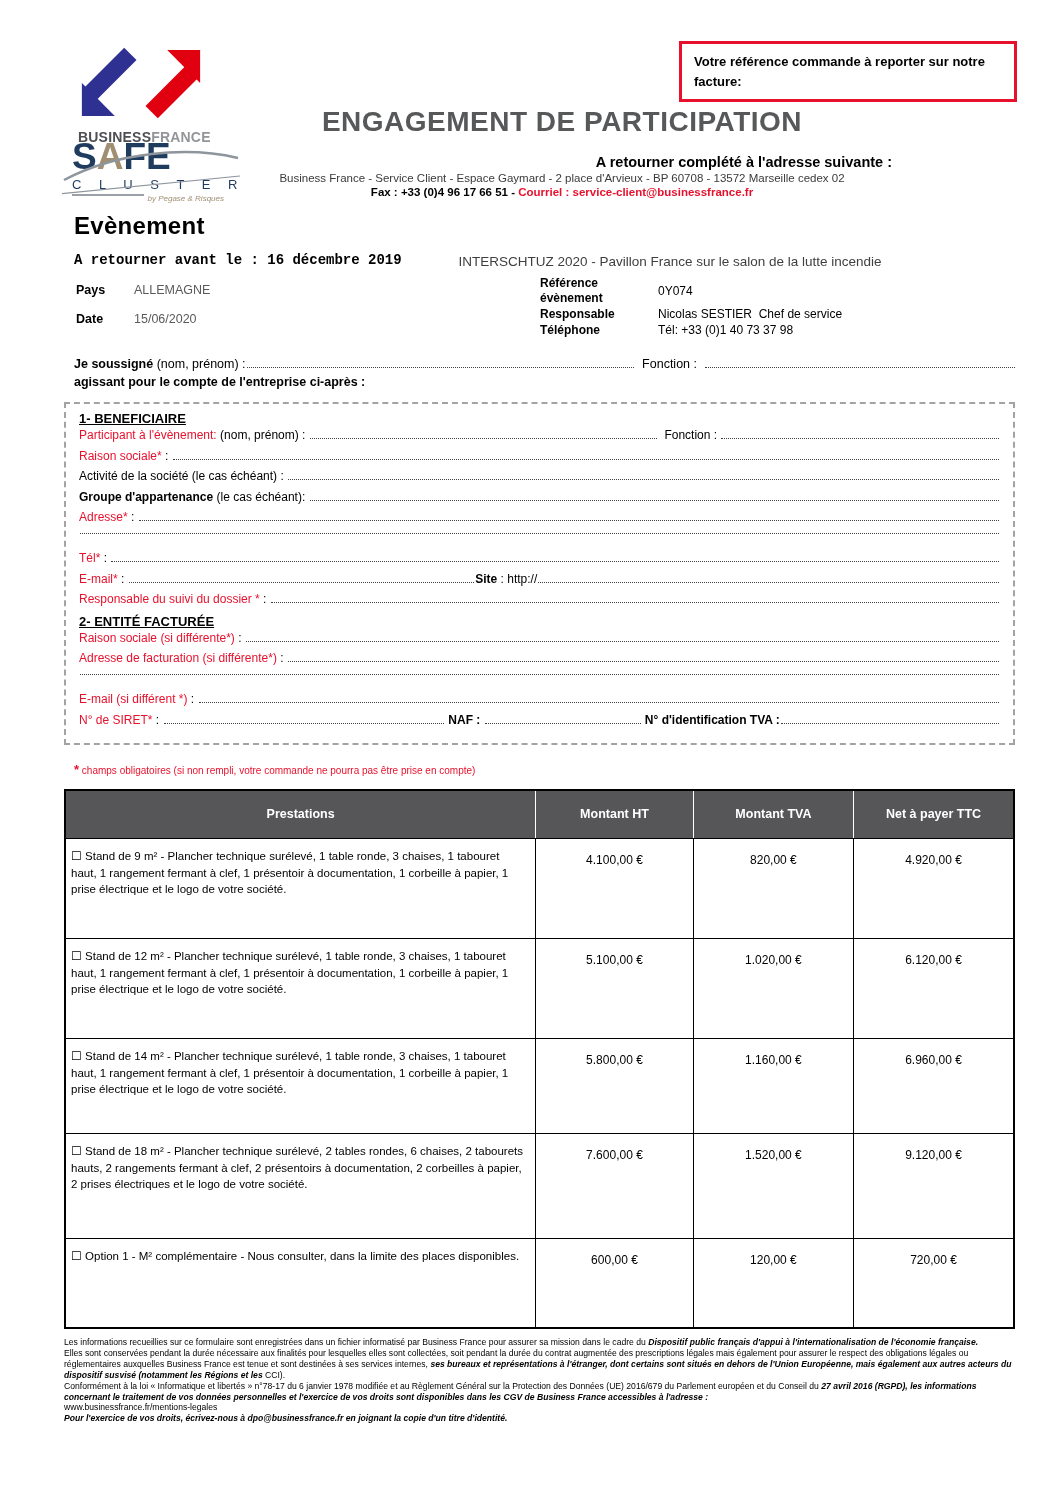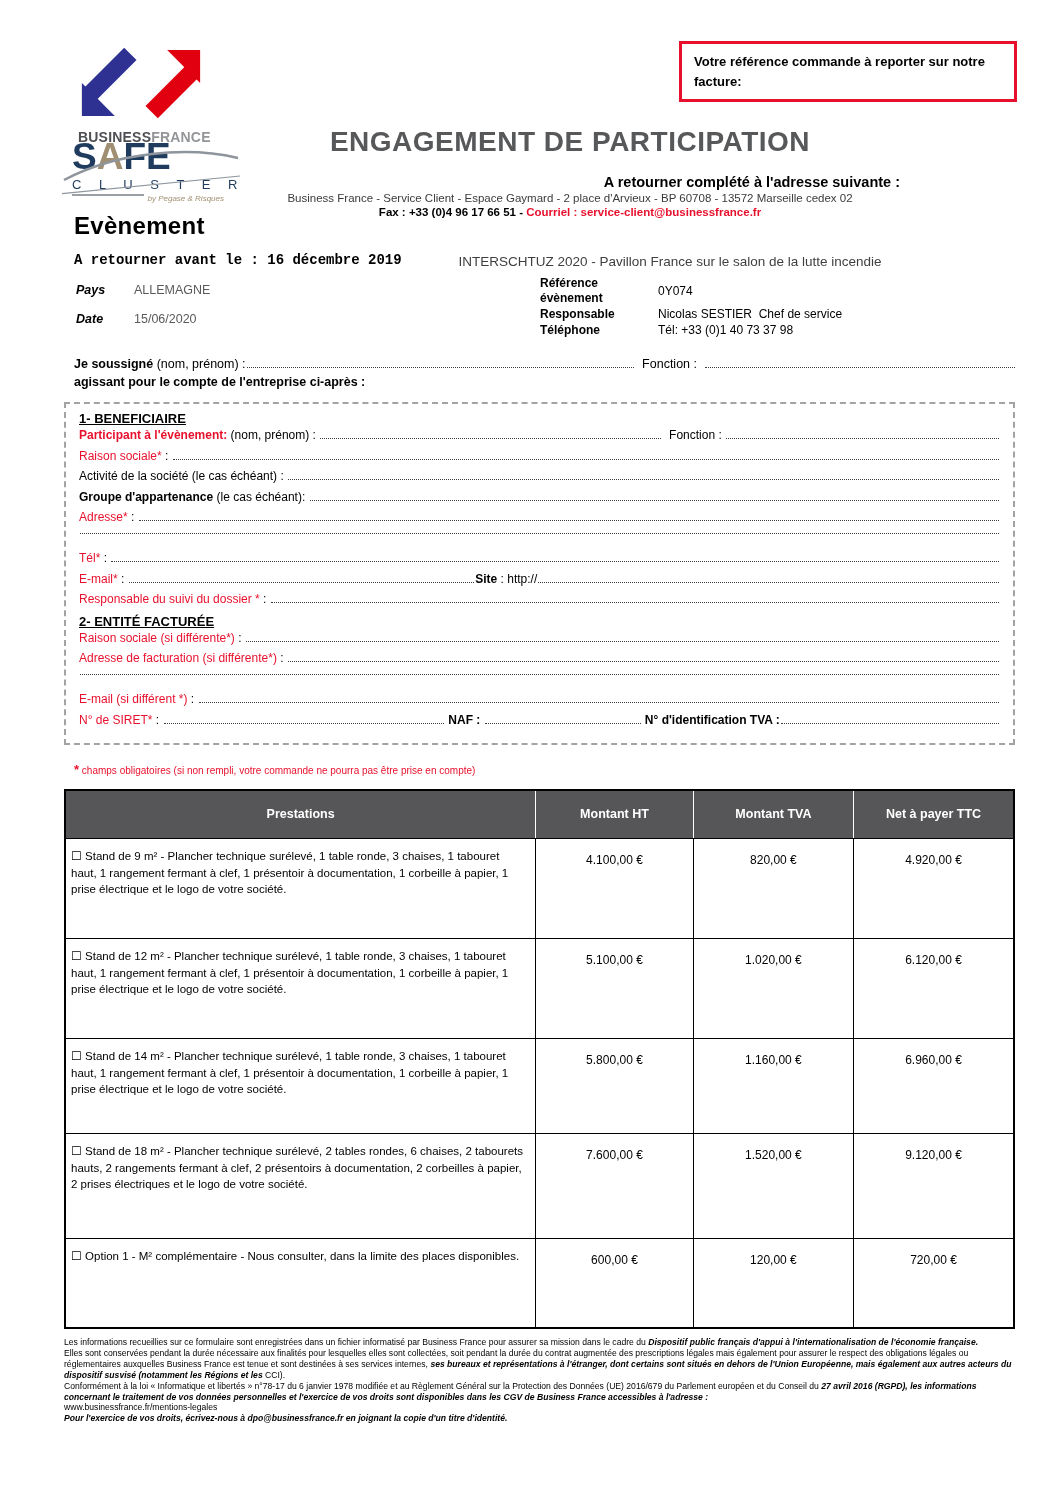--- a/index.html
+++ b/index.html
@@ -22,53 +22,53 @@
   .safe-swoosh{position:absolute;left:-10px;top:-6px;z-index:2;pointer-events:none;}
   .safe-cluster{font-size:13px;color:var(--safe_navy);letter-spacing:7px;margin-top:2px;white-space:nowrap;}
   .safe-tagline{display:flex;gap:4px;margin-top:2px;width:152px;}
   .safe-tagline .line{flex:1;height:2px;background:#9aa0a6;}
   .safe-tagline .txt{font-size:8px;color:var(--safe_tan);font-style:italic;white-space:nowrap;}
 
   
   .ref-box{position:absolute;left:679px;top:41px;width:338px;border:3px solid var(--red);padding:8px 12px;font-size:13px;font-weight:600;line-height:1.5;}
 
   
-  .title-block{position:absolute;left:240px;top:106px;width:660px;text-align:center;margin-top:20px;}
+  .title-block{position:absolute;left:232px;top:106px;width:660px;text-align:center;}
   .doc-title{font-size:28px;font-weight:bold;color:var(--title_gray);margin:0;letter-spacing:.5px;white-space:nowrap;}
   .return-heading{margin-top:16px;font-size:14.5px;font-weight:bold;text-align:right;}
   .return-address{margin-top:2px;font-size:11.5px;color:#3a3a3a;white-space:nowrap;}
   .fax-line{margin-top:2px;font-size:11.5px;font-weight:bold;}
   .courriel{color:var(--red);cursor:pointer;}
   .event-title{position:absolute;left:370px;top:218px;width:600px;text-align:center;font-size:13.5px;color:#3f3f3f;margin-top:36px;}
 
   
   .event-heading{position:absolute;left:74px;top:212px;font-size:24px;font-weight:bold;letter-spacing:.3px;}
   .deadline{position:absolute;left:74px;top:252px;font-size:14px;font-weight:bold;font-family:Liberation Mono, monospace;}
   .left-info{position:absolute;left:76px;top:283px;font-size:12.5px;}
   .left-info .row{display:flex;margin-bottom:15px;}
-  .left-info .lbl{width:58px;font-weight:bold;font-style:italic;}
+  .left-info .lbl{width:58px;font-weight:bold;}
   .left-info .val{color:#5a5a5a;}
   .right-info{position:absolute;left:540px;top:276px;display:grid;grid-template-columns:118px auto;row-gap:1px;font-size:12px;line-height:1.25;}
   .right-info .lbl{font-weight:bold;}
   .right-info .val{white-space:pre-wrap;}
   .right-info .vc{align-self:center;}
 
   
   .soussigne{position:absolute;left:74px;top:357px;width:942px;font-size:12.5px;}
   .soussigne .l1{display:flex;align-items:baseline;white-space:pre;}
   .soussigne .l2{font-weight:bold;margin-top:4px;}
 
   
   .fill{display:inline-block;border-bottom:1.6px dotted #3c3c3c;height:3px;margin:0 1px;min-width:10px;}
 
   
   .dashed-box{position:absolute;left:64px;top:402px;width:951px;height:343px;border:2px dashed #a3a3a3;padding:6px 13px 6px;overflow:hidden;}
   .sec-title{font-size:13px;font-weight:bold;text-decoration:underline;margin:1px 0 2px;}
   .field-row{display:flex;align-items:baseline;font-size:12px;height:20.5px;white-space:pre;}
-  .sg-p{} .sg-b{font-weight:bold;} .sg-r{color:var(--red);} .sg-rb{color:var(--red);font-weight:bold;}
+  .sg-p{} .sg-b{font-weight:bold;} .sg-r{color:var(--red);} .sg-rb{color:var(--red);font-weight:normal;}
   .sg-bi{font-weight:bold;font-style:italic;}
   .lnk{cursor:pointer;}
 
   
   .mandatory-note{position:absolute;left:74px;top:762px;color:var(--red);font-size:10px;}
   .mandatory-note .star{font-size:13px;font-weight:bold;}
 
   
   .prestations-table{position:absolute;left:64px;top:789px;width:951px;border-collapse:collapse;table-layout:fixed;border:2px solid #000;}
   .prestations-table th{background:var(--table_header_bg);color:#fff;font-size:12.5px;font-weight:bold;height:48px;border-right:1px solid #fff;border-bottom:1px solid #000;}

